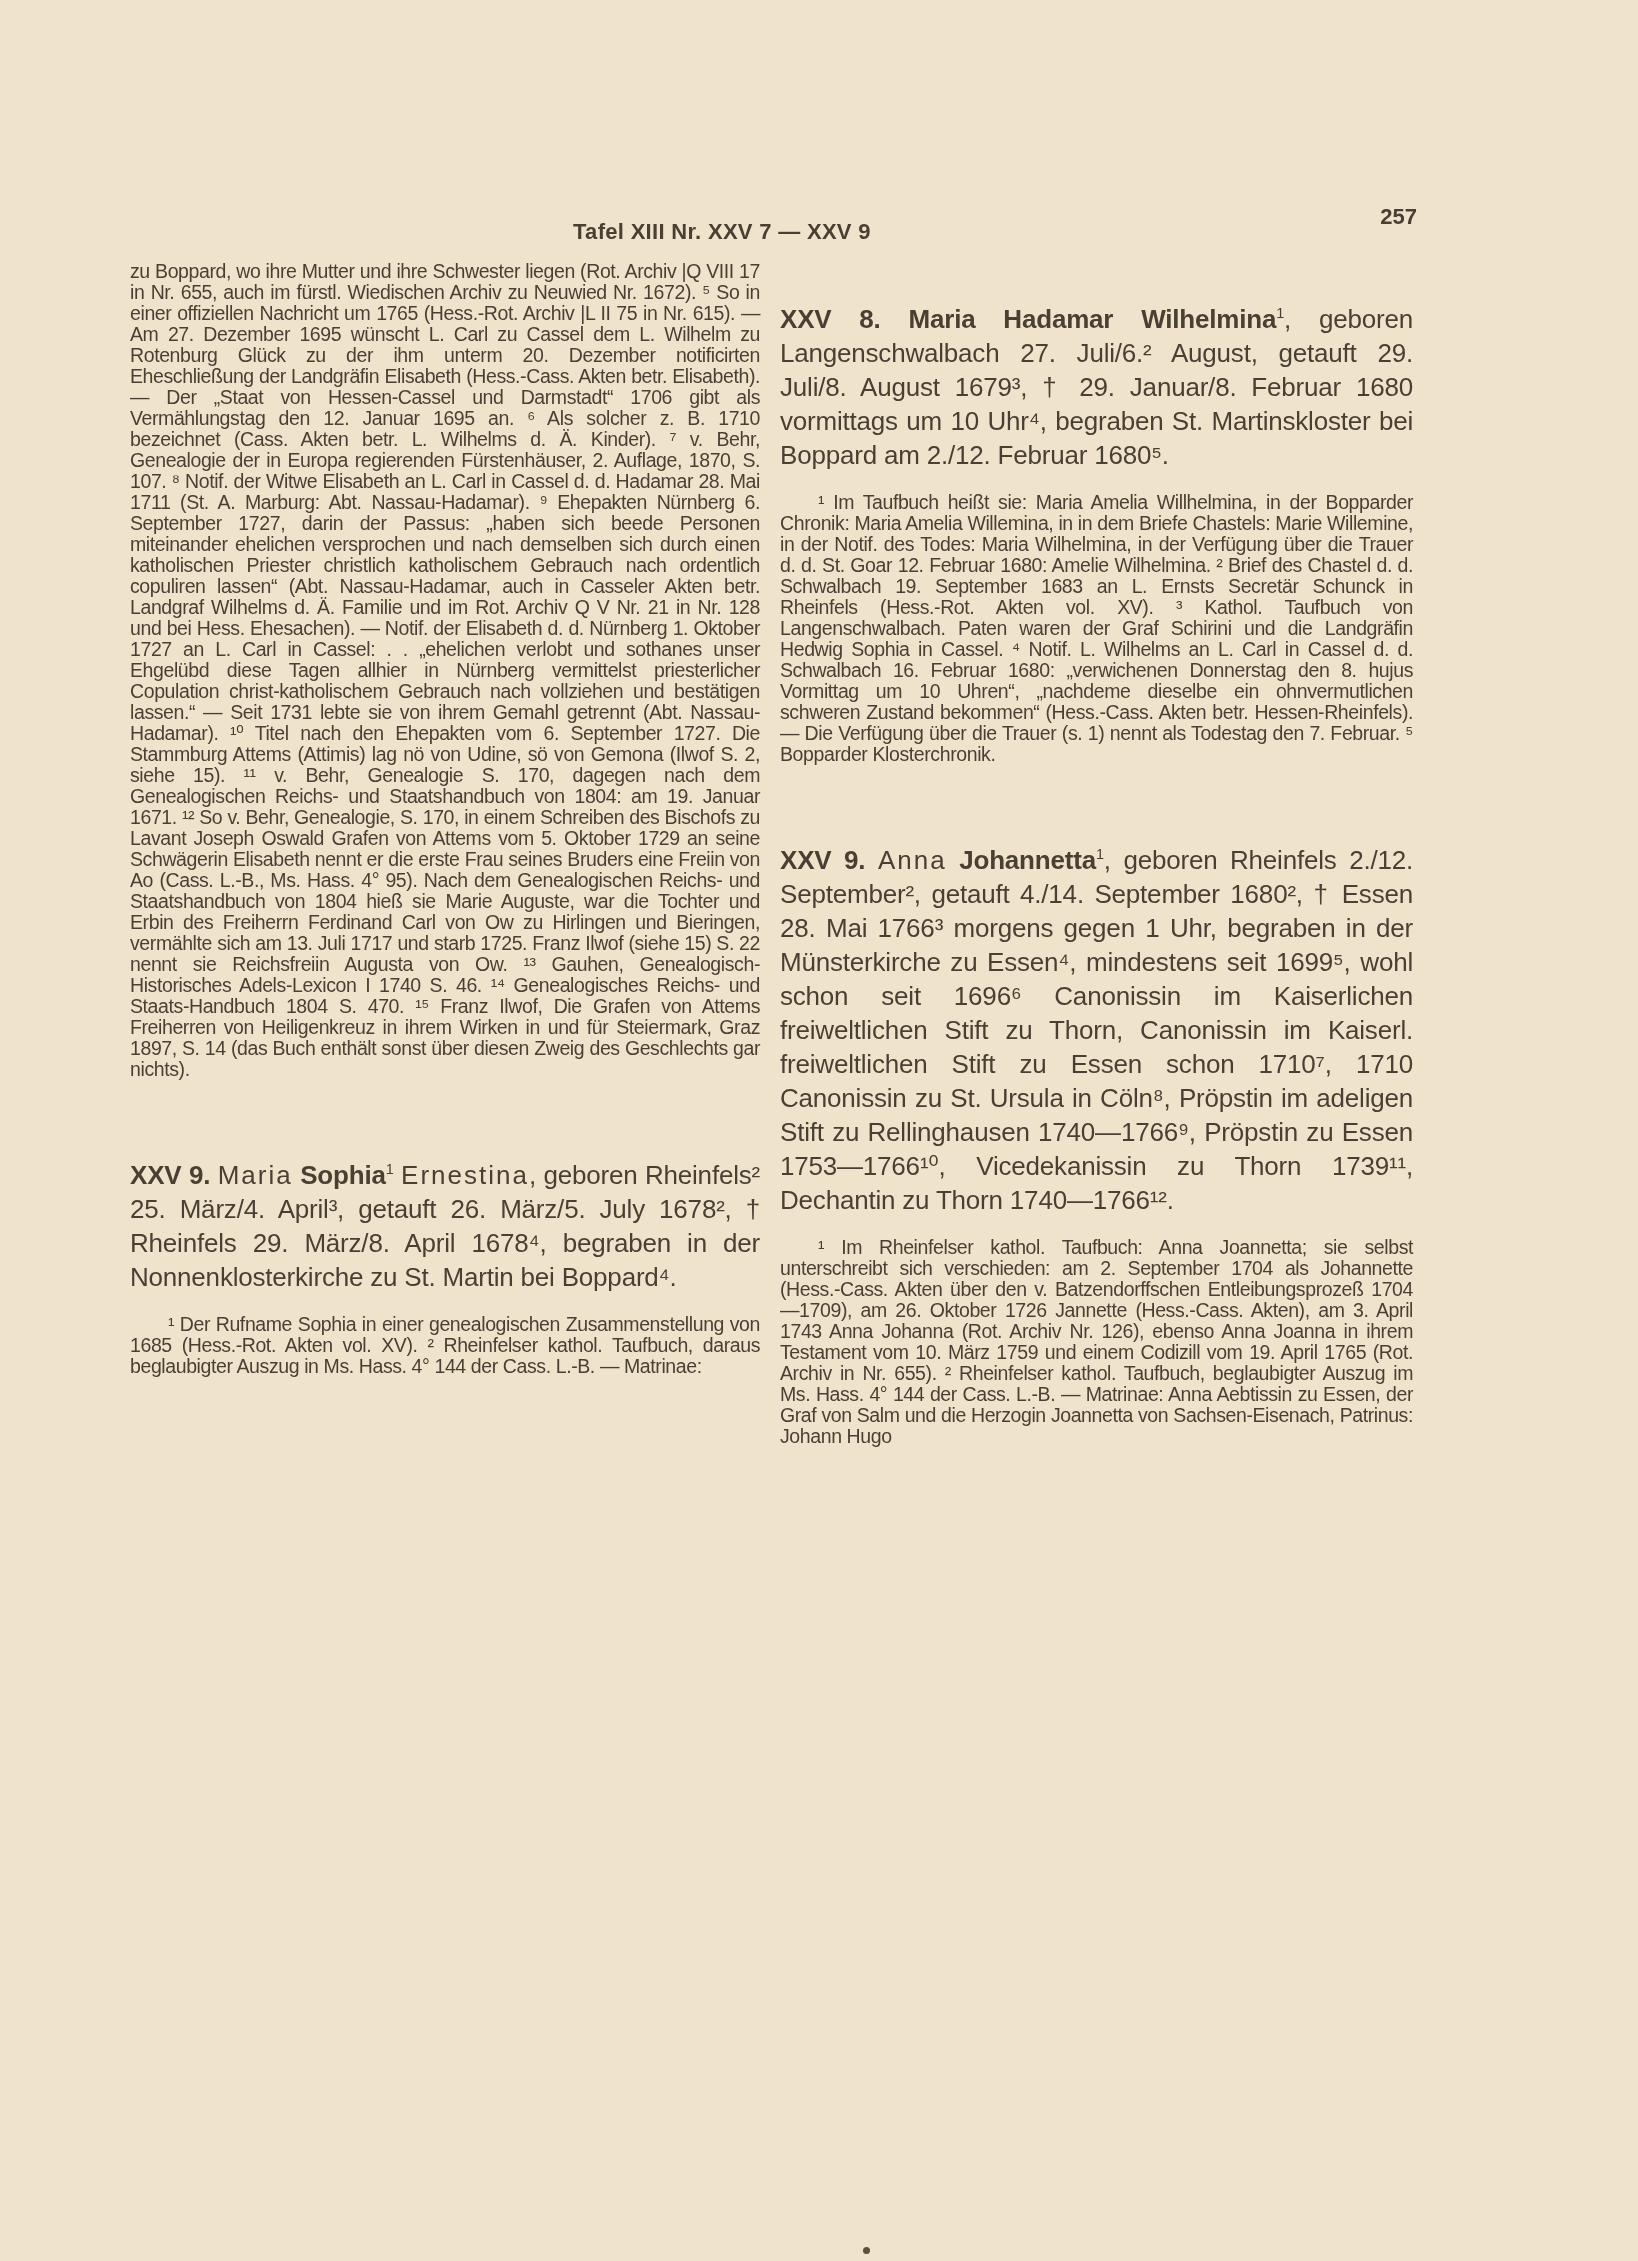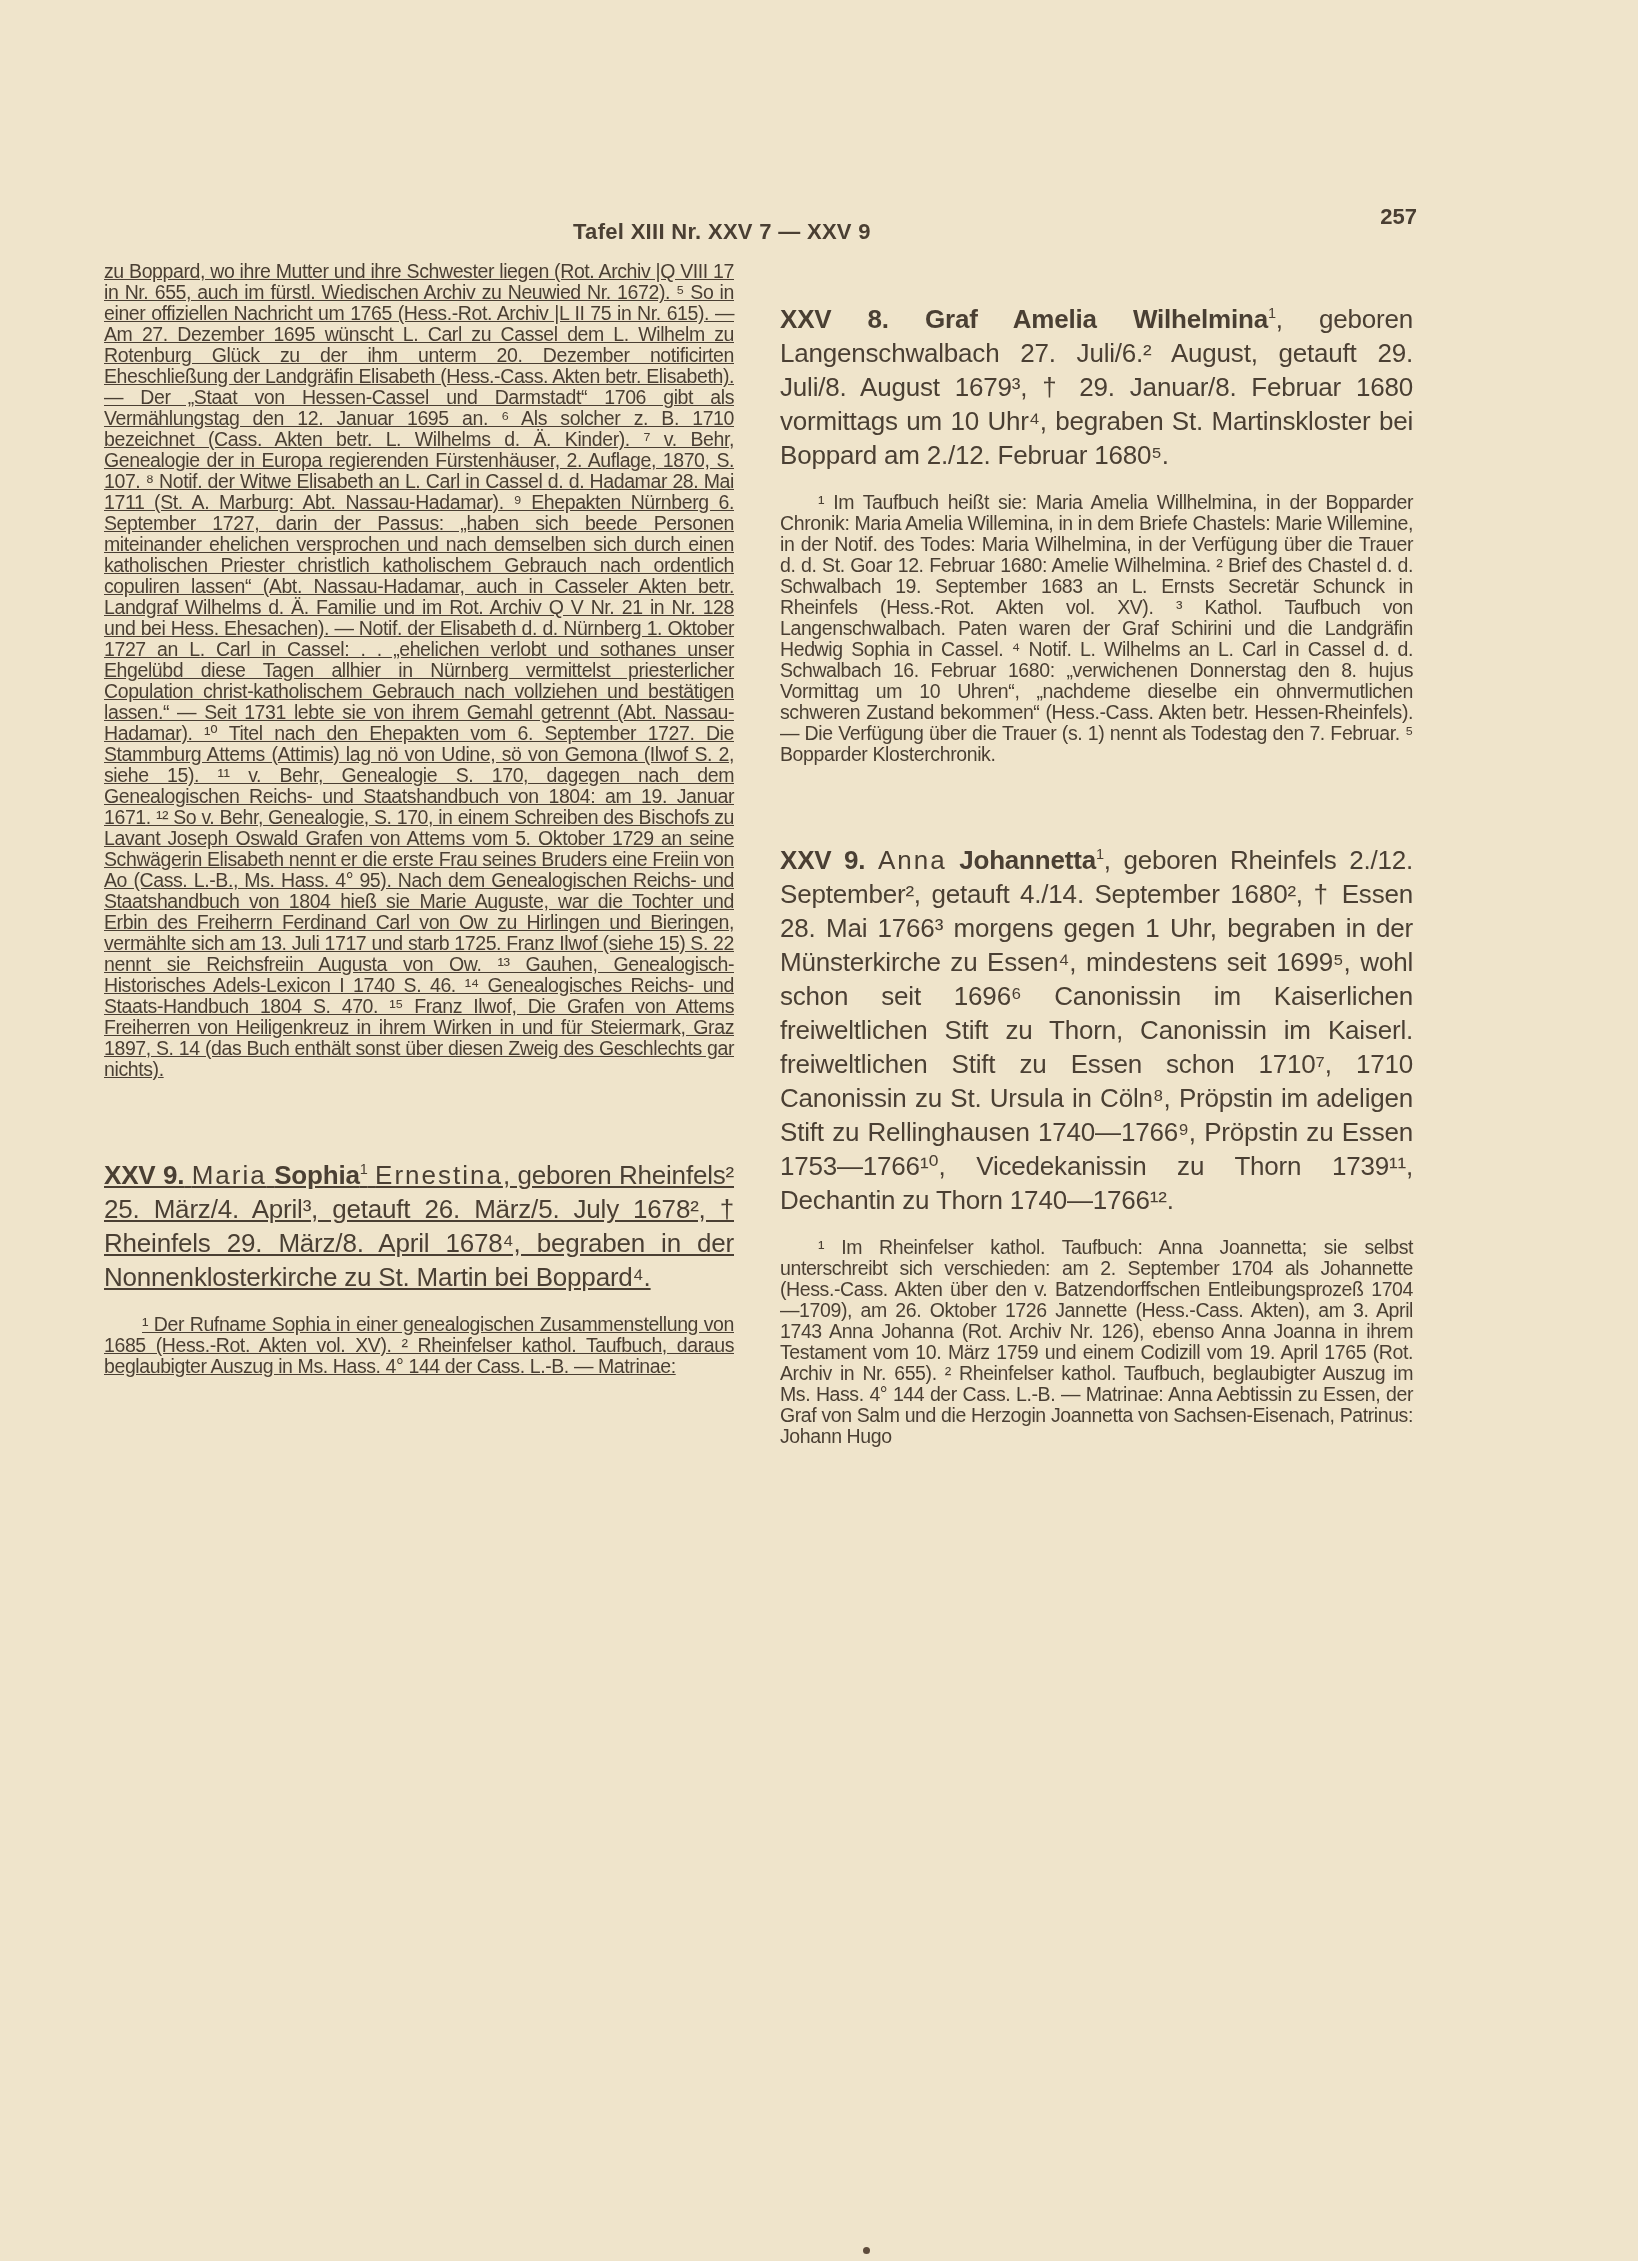--- a/index.html
+++ b/index.html
@@ -16,21 +16,21 @@
     font-family: "Liberation Sans", "DejaVu Sans", sans-serif;
     font-weight: bold; font-size: 22px;
   }
   .running-head { position: absolute; left: 409px; top: 15px; letter-spacing: 0.3px; }
   .page-number { position: absolute; right: 0; top: 0; }
   .col {
     position: absolute; top: 261px;
     font-family: "Liberation Sans", "DejaVu Sans", sans-serif;
     text-align: justify; hyphens: manual;
   }
-  .col-left { left: 104px; width: 630px; text-decoration: underline; }
+  .col-left { left: 130px; width: 630px; }
   .col-right { left: 780px; width: 633px; }
   .note {
     font-size: 19.5px; line-height: 21px;
     letter-spacing: -0.4px;
     margin: 0;
   }
   .entry {
     font-size: 26px; line-height: 34px; letter-spacing: -0.2px;
     margin: 0;
   }
@@ -71,21 +71,21 @@
 
   <p class="note note-indent">¹ Der Rufname Sophia in einer genealogischen Zusammenstellung von 1685 (Hess.-Rot. Akten vol. XV).   ² Rheinfelser kathol. Taufbuch, daraus beglaubigter Auszug in Ms. Hass. 4° 144 der Cass. L.-B. — Matrinae:</p>
 </div>
 
 <div class="col col-right">
 
   <div class="spacer-m"></div>
 
   <p class="entry">
     <span class="num">XXV 8.</span>
-    <span class="name-bold">Graf Amelia Wilhelmina</span><sup>1</sup><span>, geboren Langenschwalbach 27. Juli/6.² August, getauft 29. Juli/8. August 1679³, † 29. Januar/8. Februar 1680 vormittags um 10 Uhr⁴, begraben St. Martinskloster bei Boppard am 2./12. Februar 1680⁵.</span>
+    <span class="name-bold">Maria Hadamar Wilhelmina</span><sup>1</sup><span>, geboren Langenschwalbach 27. Juli/6.² August, getauft 29. Juli/8. August 1679³, † 29. Januar/8. Februar 1680 vormittags um 10 Uhr⁴, begraben St. Martinskloster bei Boppard am 2./12. Februar 1680⁵.</span>
   </p>
 
   <div class="spacer-s"></div>
 
   <p class="note note-indent">¹ Im Taufbuch heißt sie: Maria Amelia Willhelmina, in der Bopparder Chronik: Maria Amelia Willemina, in in dem Briefe Chastels: Marie Willemine, in der Notif. des Todes: Maria Wilhelmina, in der Verfügung über die Trauer d. d. St. Goar 12. Februar 1680: Amelie Wilhelmina.   ² Brief des Chastel d. d. Schwalbach 19. September 1683 an L. Ernsts Secretär Schunck in Rheinfels (Hess.-Rot. Akten vol. XV).   ³ Kathol. Taufbuch von Langenschwalbach. Paten waren der Graf Schirini und die Landgräfin Hedwig Sophia in Cassel.   ⁴ Notif. L. Wilhelms an L. Carl in Cassel d. d. Schwalbach 16. Februar 1680: „verwichenen Donnerstag den 8. hujus Vormittag um 10 Uhren“, „nachdeme dieselbe ein ohnvermutlichen schweren Zustand bekommen“ (Hess.-Cass. Akten betr. Hessen-Rheinfels). — Die Verfügung über die Trauer (s. 1) nennt als Todestag den 7. Februar.   ⁵ Bopparder Klosterchronik.</p>
 
   <div class="spacer-l"></div>
 
   <p class="entry">
     <span class="num">XXV 9.</span>

